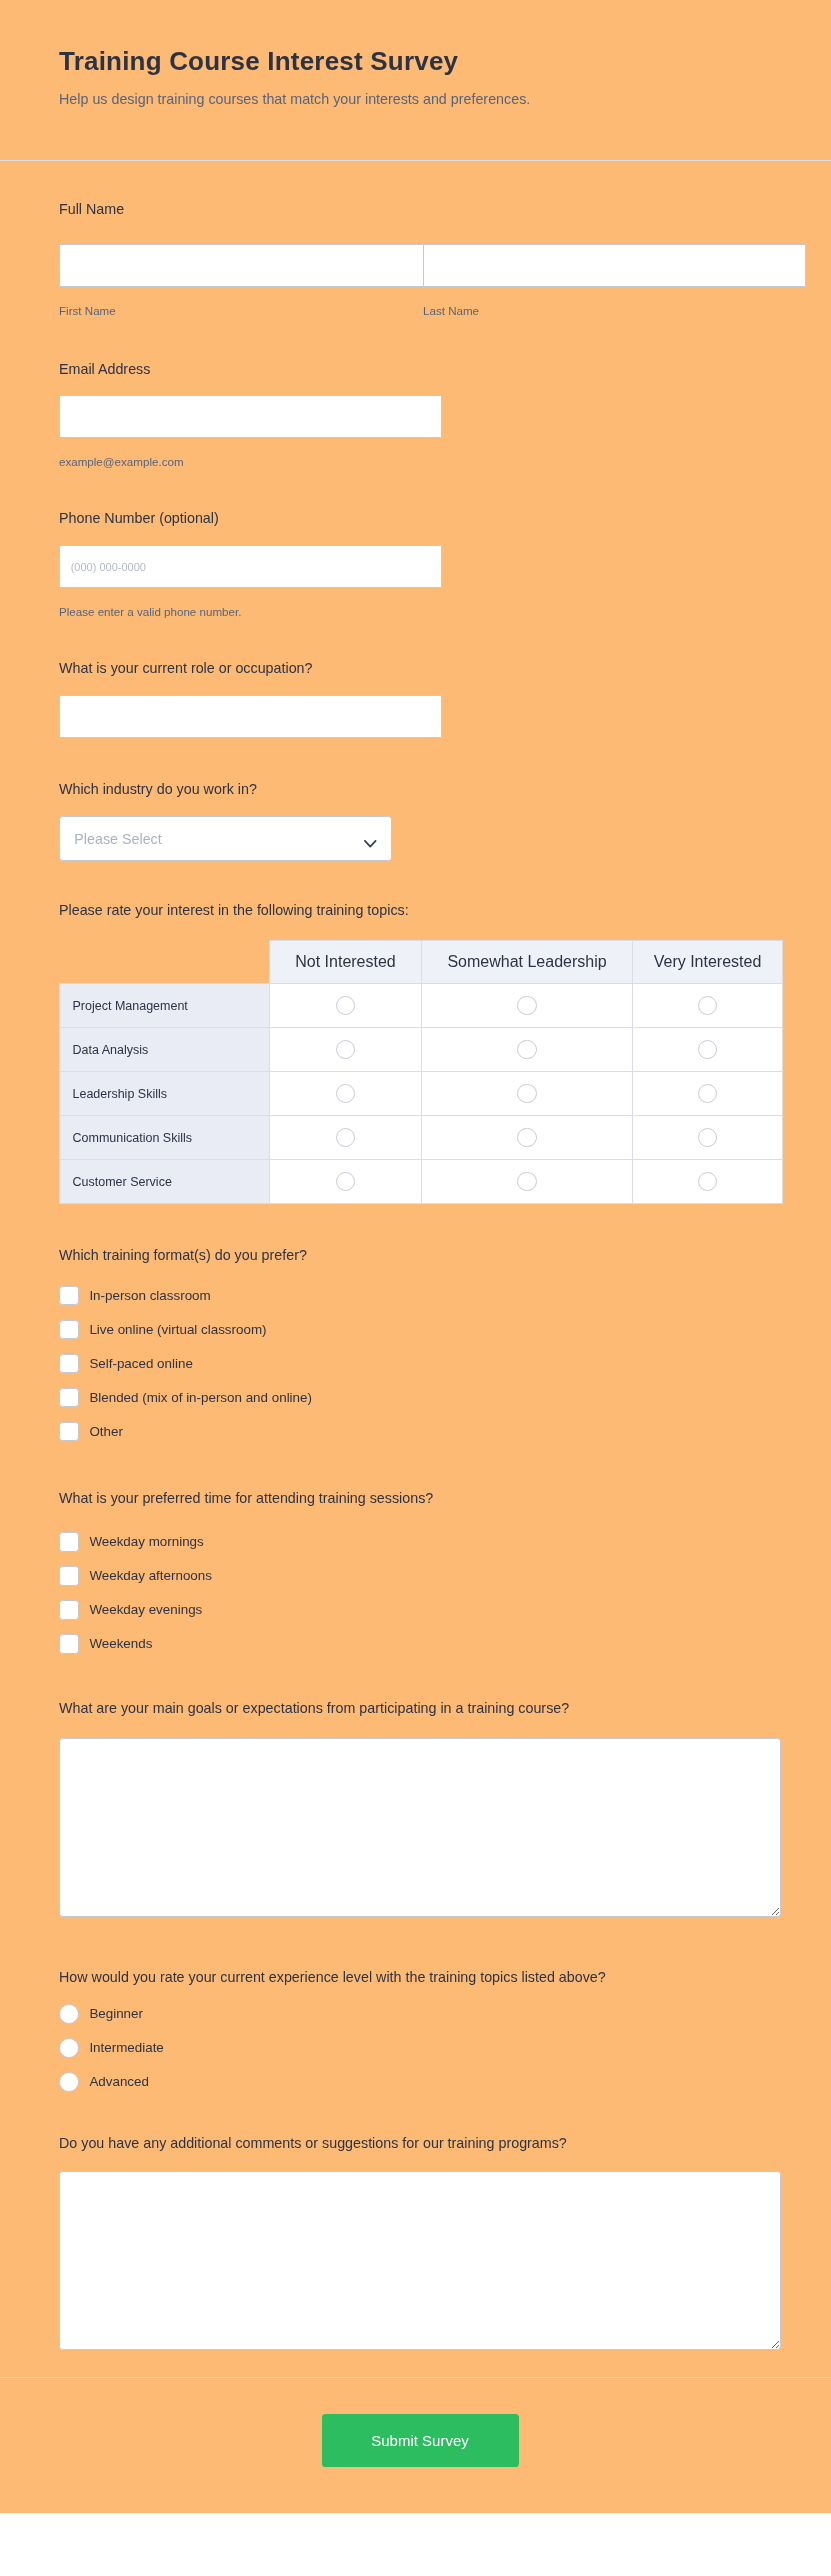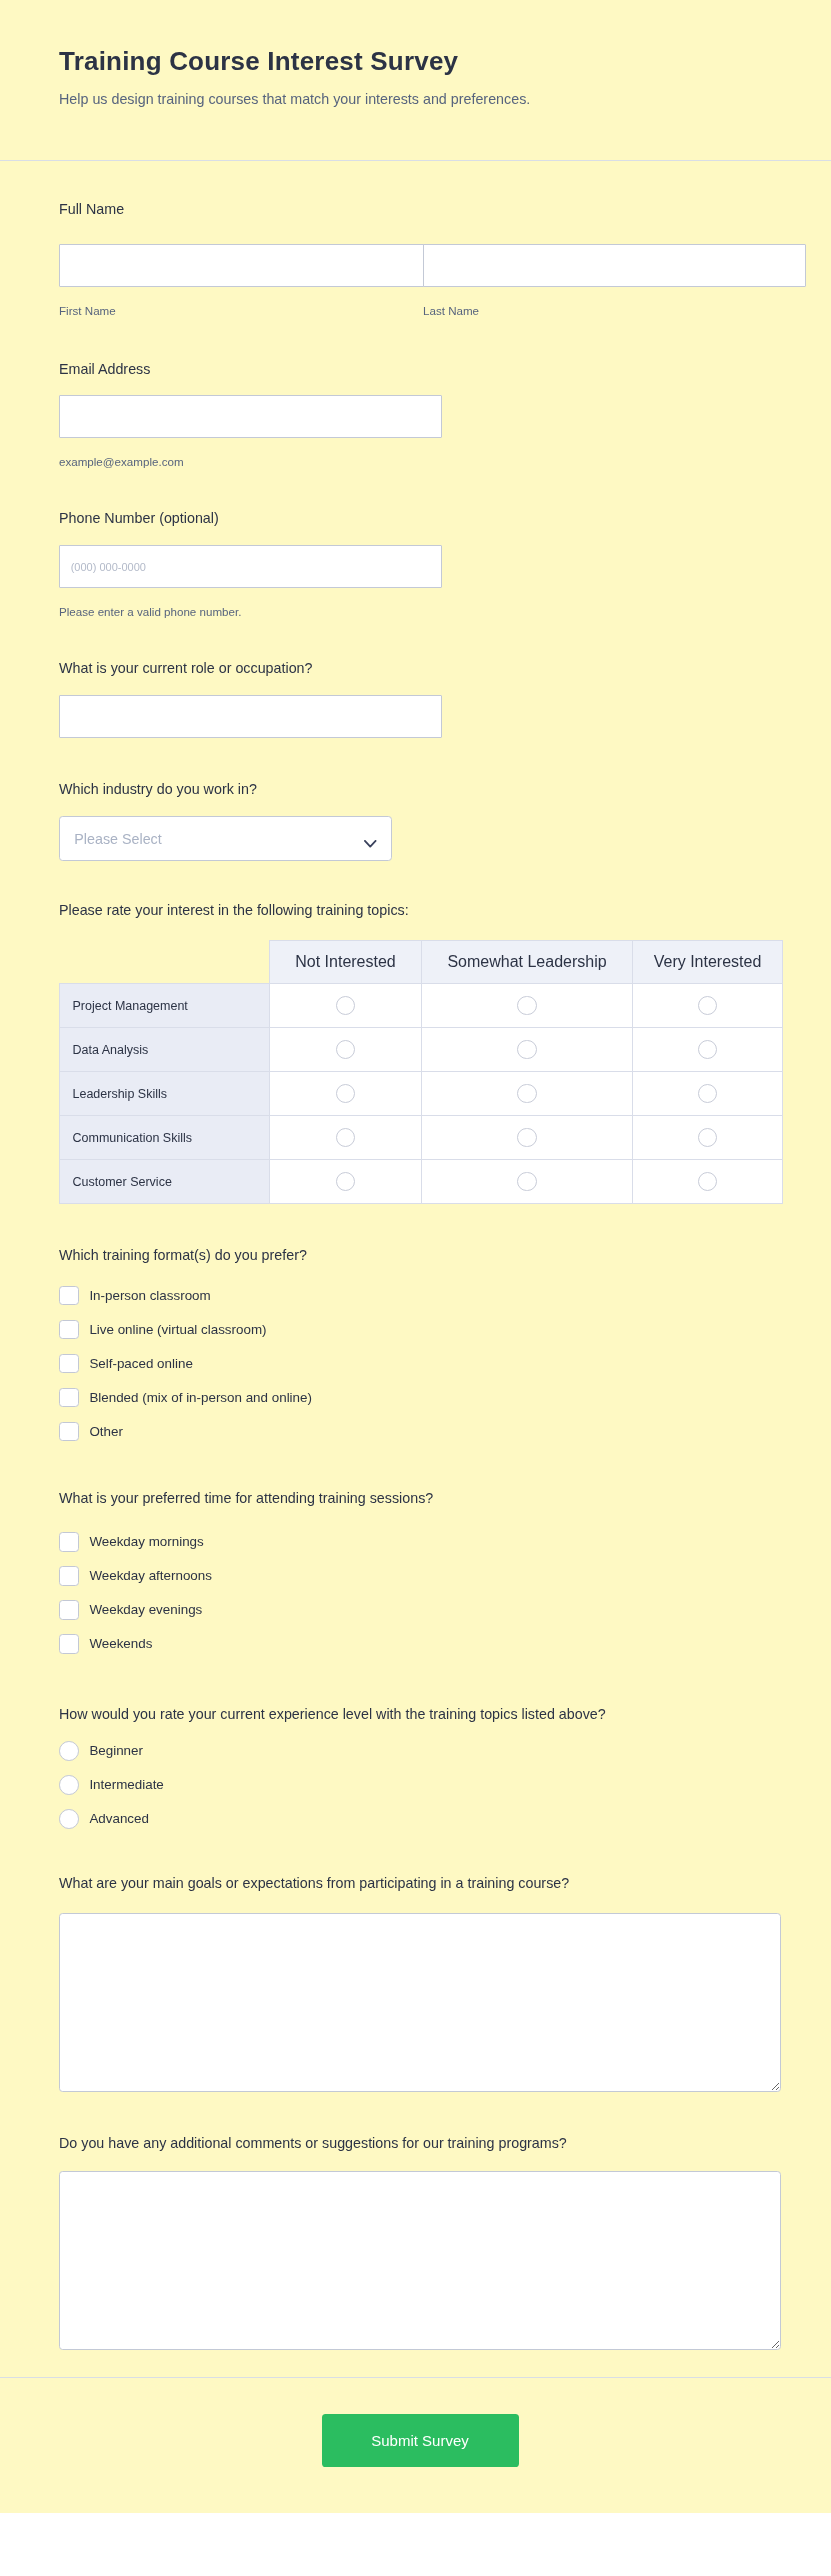--- a/index.html
+++ b/index.html
@@ -2,21 +2,21 @@
 <html style="font-size:14.3px"><head>
 <meta charset="utf-8">
 <style>
   * { margin:0; padding:0; box-sizing:border-box; }
   html,body { background:#ffffff; }
   body {
     width:831px;
     font-family:"Liberation Sans", sans-serif;
     color:#2c3345;
   }
-  .page { width:831px; background:#fef9c3; }
+  .page { width:831px; background:#fdba74; }
 
   
   .form-header { padding:46px 59px 51px 59px; border-bottom:0.9px solid #d9dee6; }
   .form-title { font-size:26px; line-height:31px; font-weight:600; color:#2c3345; letter-spacing:0.2px; }
   .form-subtitle { margin-top:12.5px; font-size:14.3px; line-height:19.7px; color:#57647e; }
 
   
   .form-body { padding:0 50px 27px 59px; }
   .field { }
   .q-label { font-size:14.3px; line-height:17px; font-weight:500; color:#2c3345; }
@@ -260,43 +260,43 @@
           <span class="checkbox-box"></span>
           <span class="opt-label">Weekday evenings</span>
         </div>
         <div class="opt-row">
           <span class="checkbox-box"></span>
           <span class="opt-label">Weekends</span>
         </div>
       </div>
     </div>
 
+    <div class="field f-goals">
+      <div class="q-label">What are your main goals or expectations from participating in a training course?</div>
+      <textarea class="textarea-input" style=""></textarea>
+    </div>
+
     <div class="field f-experience">
       <div class="q-label wide">How would you rate your current experience level with the training topics listed above?</div>
       <div class="opt-list">
         <div class="opt-row">
           <span class="radio-circle"></span>
           <span class="opt-label">Beginner</span>
         </div>
         <div class="opt-row">
           <span class="radio-circle"></span>
           <span class="opt-label">Intermediate</span>
         </div>
         <div class="opt-row">
           <span class="radio-circle"></span>
           <span class="opt-label">Advanced</span>
         </div>
       </div>
     </div>
 
-    <div class="field f-goals">
-      <div class="q-label">What are your main goals or expectations from participating in a training course?</div>
-      <textarea class="textarea-input" style=""></textarea>
-    </div>
-
     <div class="field f-comments">
       <div class="q-label">Do you have any additional comments or suggestions for our training programs?</div>
       <textarea class="textarea-input" style=""></textarea>
     </div>
 
   </div>
 
   <div class="submit-section">
     <div class="submit-inner">
       <button class="submit-button">Submit Survey</button>

